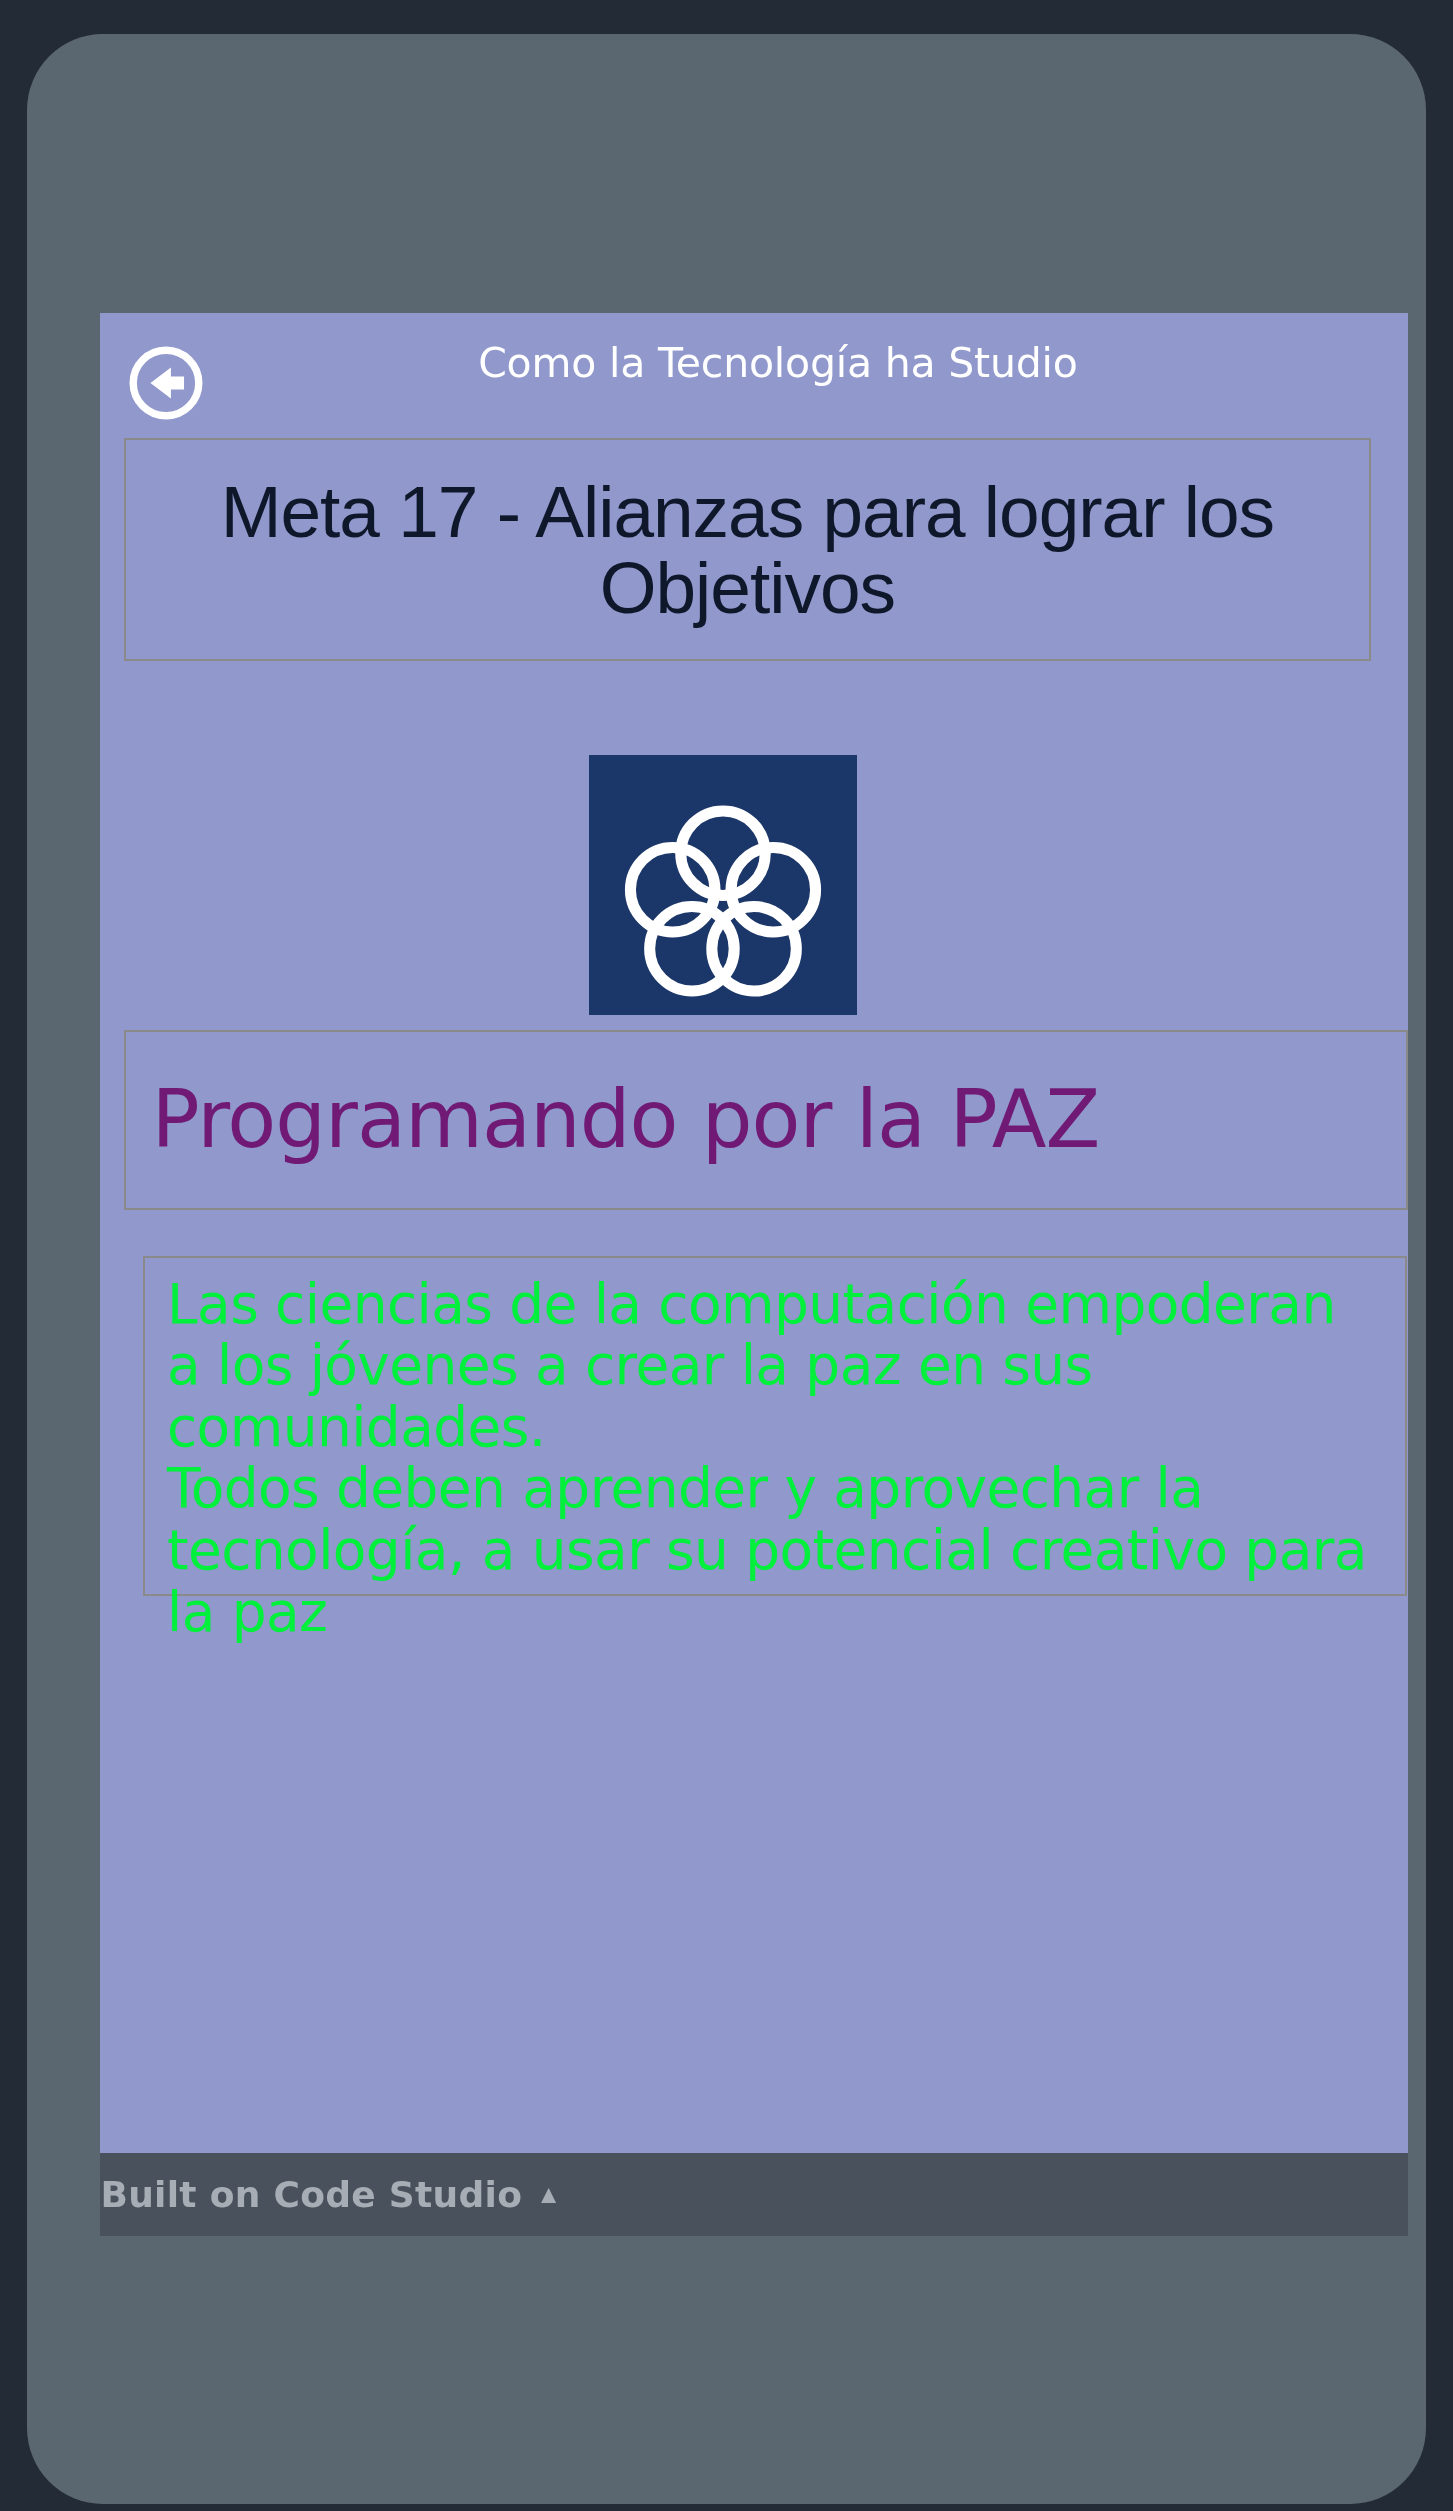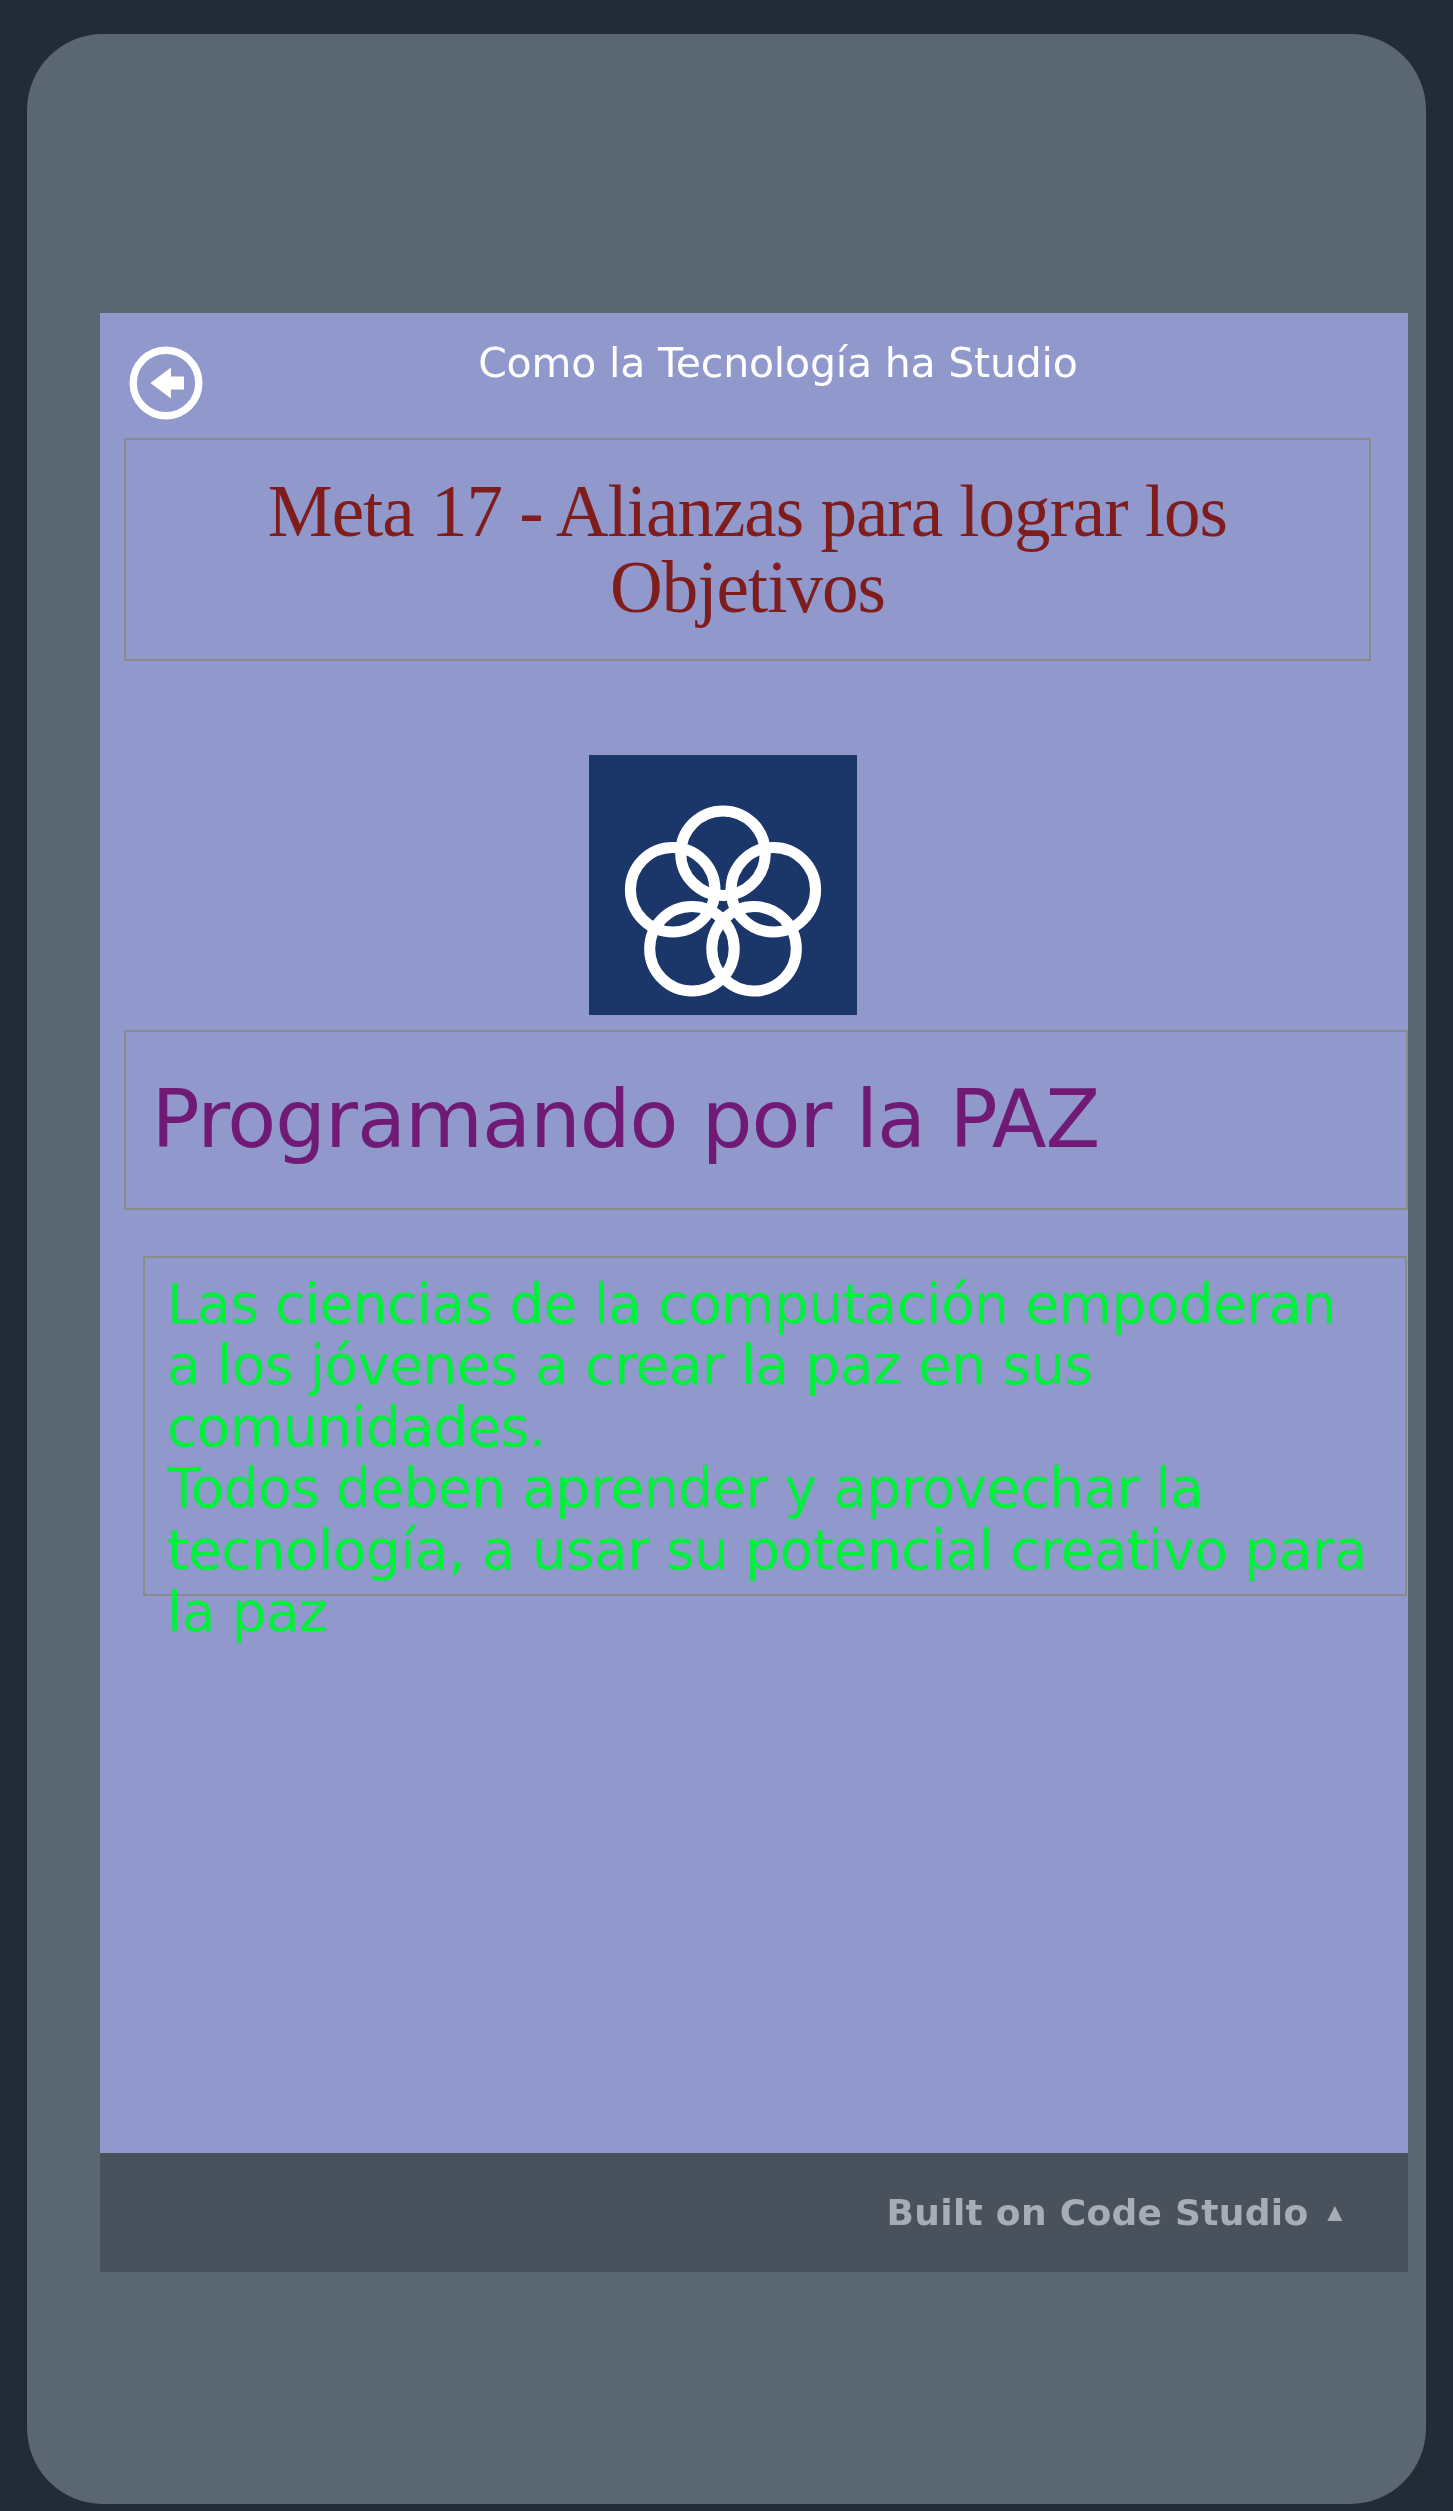--- a/index.html
+++ b/index.html
@@ -62,25 +62,25 @@
     background:transparent;
   }
 
   
   #goal-title-box{
     left:23.5px; top:125px;
     width:1247px; height:223px;
     display:flex; align-items:center; justify-content:center;
   }
   #goal-title{
-    color:#7f1d1d;
+    color:#0f172a;
     font-size:73px;
     line-height:1.04;
     text-align:center;
-    font-family:Liberation Serif, serif;
+    font-family:Liberation Sans, sans-serif;
     font-weight:400;
     letter-spacing:-1px;
     padding:0 9.8px;
   }
 
   
   #sdg-icon-wrap{
     position:absolute;
     left:489px; top:442px;
     width:268px; height:260px;
@@ -118,23 +118,23 @@
     font-family:"DejaVu Sans", sans-serif;
     font-weight:400;
     letter-spacing:-0.6px;
     white-space:pre-line;
   }
 
   
   #app-footer{
     position:absolute;
     left:73px; top:2119px;
-    width:1308px; height:119px;
+    width:1308px; height:83px;
     background:#49525c;
-    display:flex; align-items:center; justify-content:flex-end;
+    display:flex; align-items:center; justify-content:flex-start;
     padding-right:61px;
   }
   #footer-label{
     color:#a6adb5;
     font-size:36px;
     font-weight:bold;
     font-family:"DejaVu Sans", sans-serif;
     letter-spacing:0.3px;
   }
   #footer-caret{

